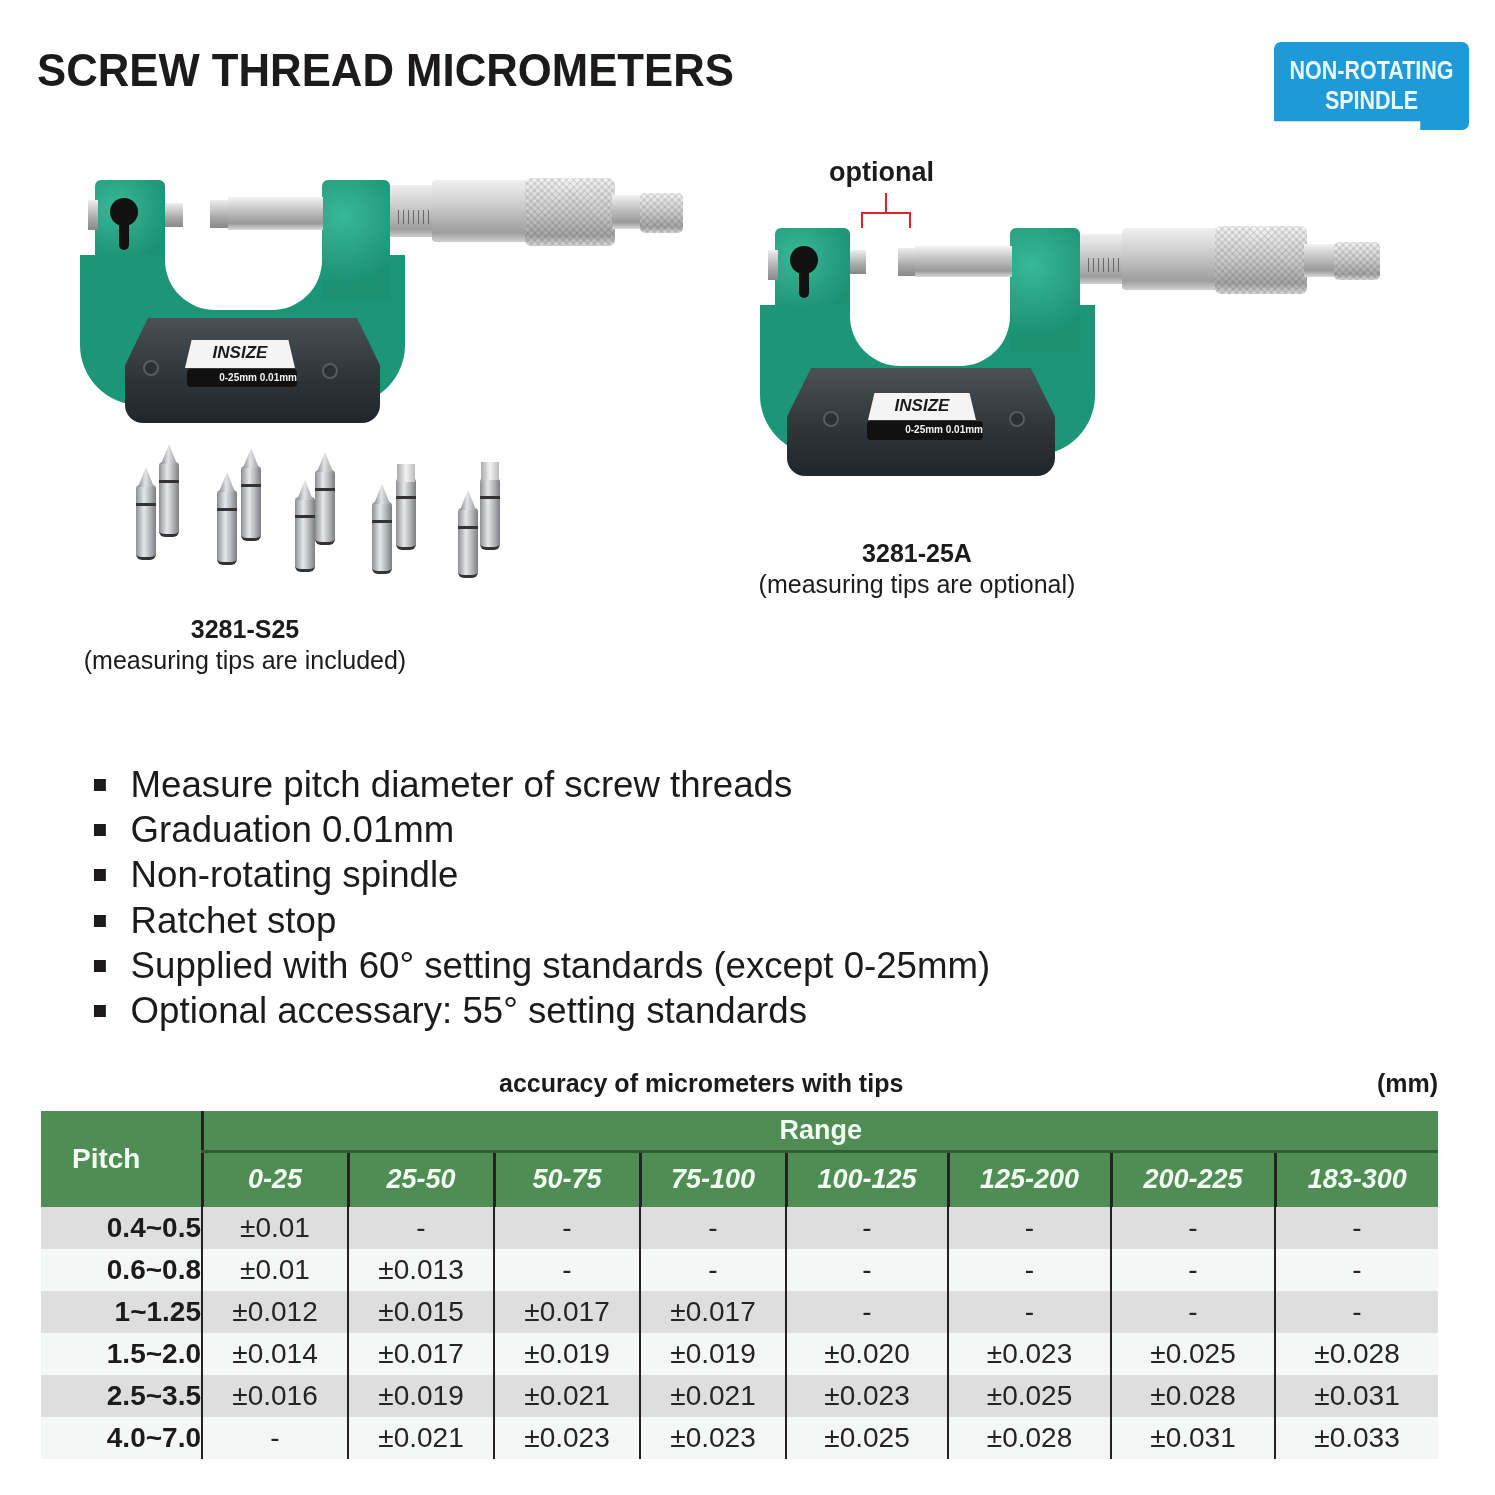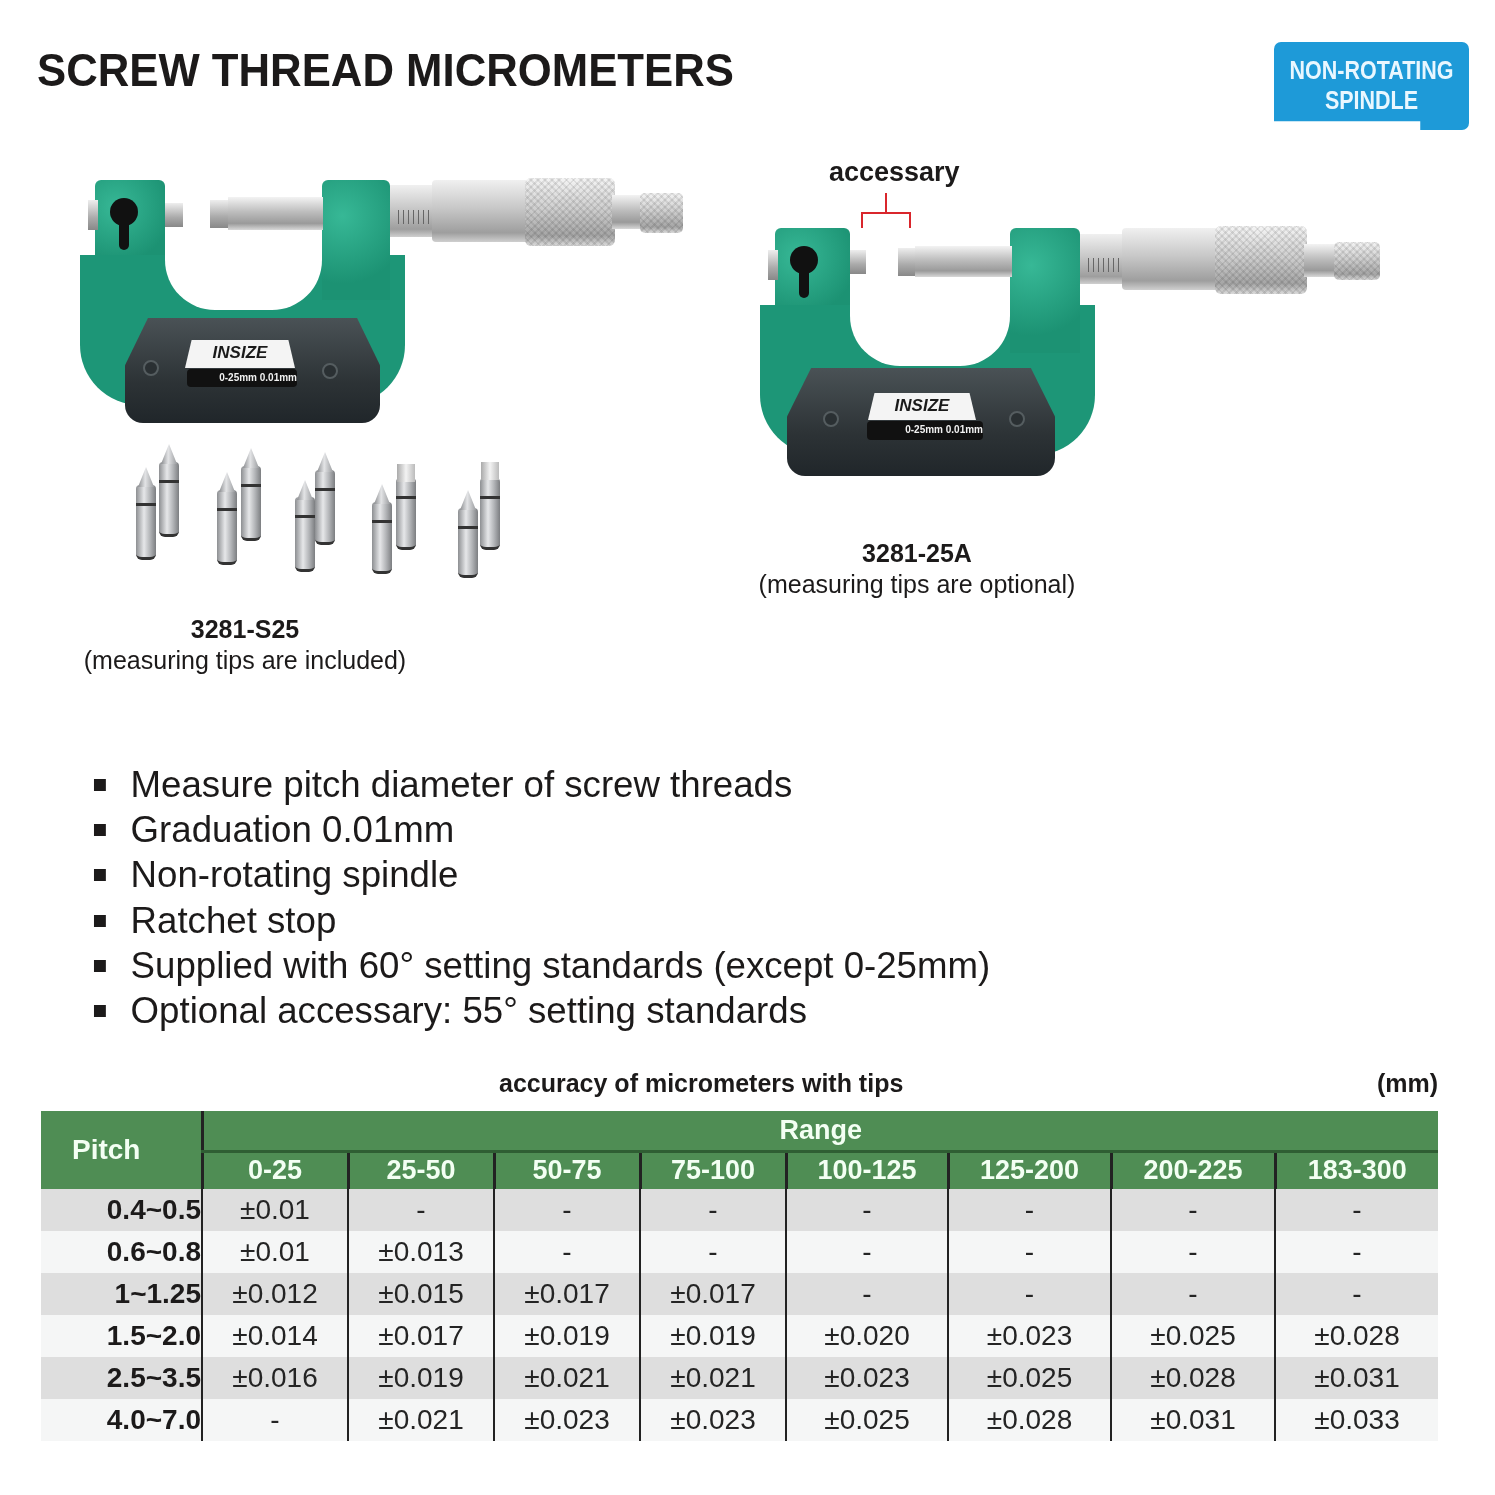--- a/index.html
+++ b/index.html
@@ -122,21 +122,21 @@
 
   table.spec {
     position: absolute; left: 41px; top: 1111px; width: 1397px;
     border-collapse: collapse; table-layout: fixed;
   }
   table.spec th {
     background: #4f8d54; color: #f3fff3; font-weight: bold; font-size: 27px; height: 42px;
   }
   table.spec th.pitch-head { text-align: left; padding-left: 31px; font-size: 28px; }
   table.spec thead tr.top th.range-head { border-bottom: 3px solid #2f5e33; height: 40px; }
-  table.spec thead tr.sub th { height: 38px; }
+  table.spec thead tr.sub th { height: 56px; font-style: italic; }
   table.spec td {
     font-size: 28px; text-align: center; height: 42px; color: #242424;
   }
   table.spec td.pitch { font-weight: bold; text-align: right; padding-left: 32px; color: #1c1a1a; }
   table.spec tbody tr:nth-child(odd) td { background: #dedede; }
   table.spec tbody tr:nth-child(even) td { background: #f5f6f6; }
   table.spec .vl { border-left: 2px solid #222; }
   table.spec thead .vl { border-left: 3px solid #222; }
 </style>
 </head>
@@ -207,21 +207,21 @@
   <div class="tip-point" style="left:330px;top:50px;"></div>
   <div class="tip" style="left:350px;top:38px;height:72px;"></div>
   <div class="tip-flat" style="left:351px;top:22px;"></div>
 </div>
 
 <div class="caption" style="left:40px;top:614px;width:410px;">
   <div class="model">3281-S25</div>
   <div class="note">(measuring tips are included)</div>
 </div>
 
-<div class="optional-label">accessary</div>
+<div class="optional-label">optional</div>
 <div class="bracket-stem" style="left:885px;top:193px;height:20px;"></div>
 <div class="bracket" style="left:861px;top:212px;width:50px;height:45px;"></div>
 
 <div class="mic" style="left:0;top:0;width:1495px;height:500px;">
   <div class="frame" style="left:775px;top:228px;width:75px;height:95px;border-radius:6px 6px 0 0;"></div>
   <div class="frame-outer" style="left:760px;top:305px;width:335px;height:150px;"></div>
   <div class="frame" style="left:1010px;top:228px;width:70px;height:125px;border-radius:6px 6px 0 0;"></div>
   <div class="frame-hole" style="left:850px;top:228px;width:160px;height:138px;"></div>
   <div class="anvil-head" style="left:768px;top:250px;width:10px;height:30px;"></div>
   <div class="lock" style="left:790px;top:246px;"></div>

